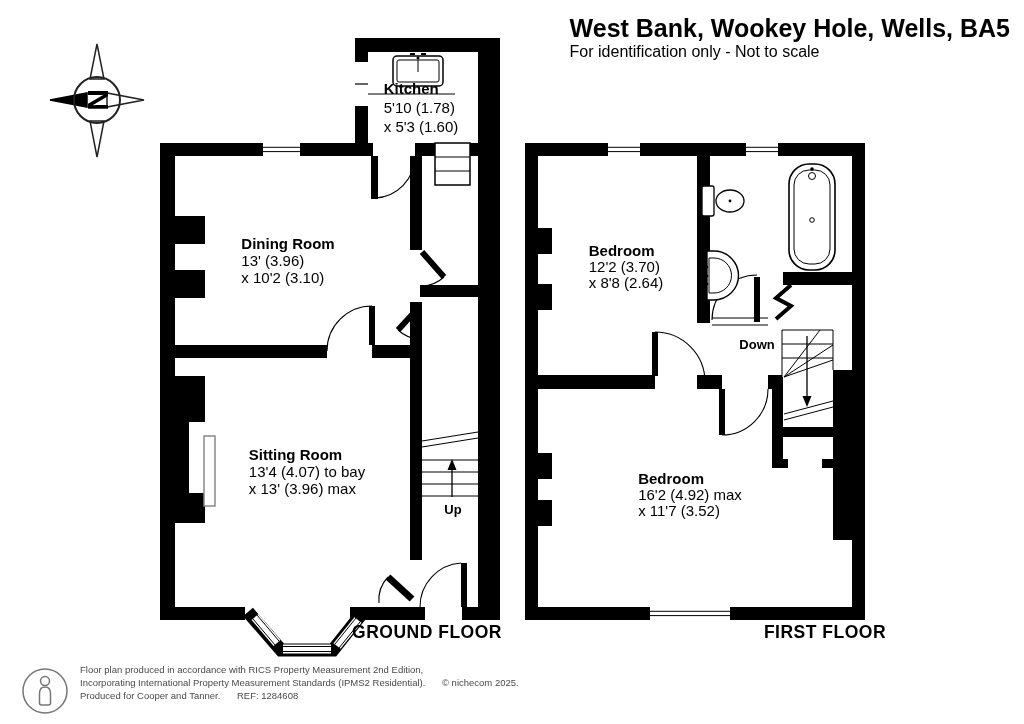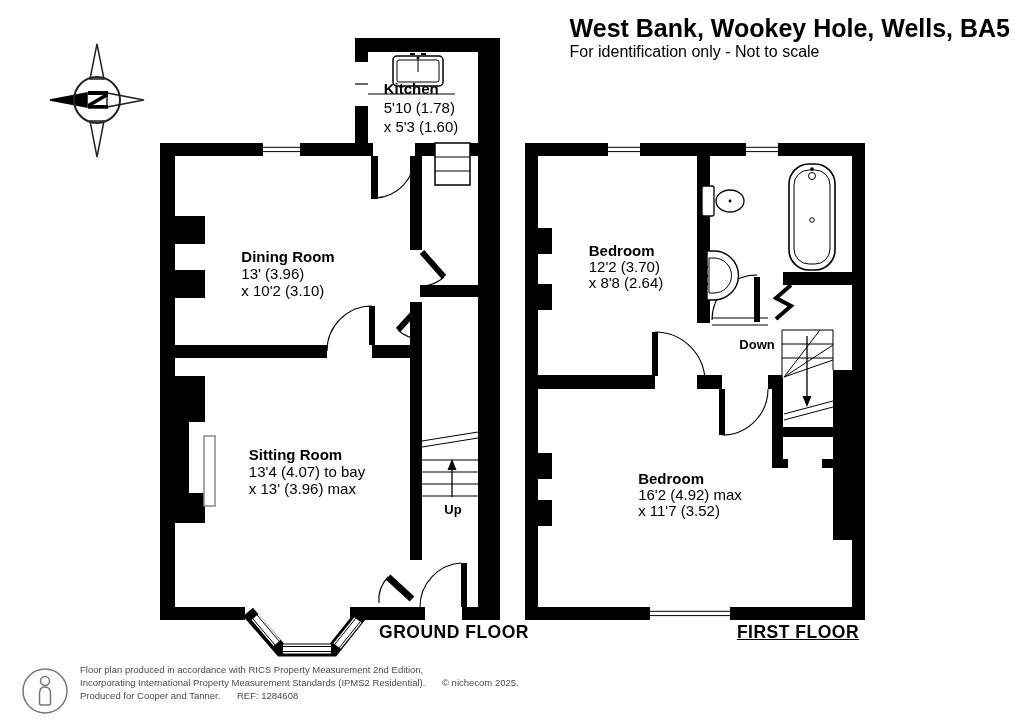--- a/index.html
+++ b/index.html
@@ -225,21 +225,21 @@
     <div class="t1">West Bank, Wookey Hole, Wells, BA5</div>
     <div class="t3">For identification only - Not to scale</div>
   </div>
 
   <div class="lbl kitchen-lbl" style="left:421px;top:79px;">
     <span class="rname">Kitchen</span>
     <span class="dim">5'10 (1.78)</span>
     <span class="dim">x 5'3 (1.60)</span>
   </div>
 
-  <div class="lbl" style="left:288px;top:235px;margin-top:13px;">
+  <div class="lbl" style="left:288px;top:235px;">
     <span class="rname">Dining Room</span>
     <span class="dim">13' (3.96)</span>
     <span class="dim">x 10'2 (3.10)</span>
   </div>
 
   <div class="lbl" style="left:307px;top:446px;">
     <span class="rname">Sitting Room</span>
     <span class="dim">13'4 (4.07) to bay</span>
     <span class="dim">x 13' (3.96) max</span>
   </div>
@@ -252,22 +252,22 @@
 
   <div class="lbl bed-lbl" style="left:690px;top:471px;">
     <span class="rname">Bedroom</span>
     <span class="dim">16'2 (4.92) max</span>
     <span class="dim">x 11'7 (3.52)</span>
   </div>
 
   <div class="dir-lbl" style="left:453px;top:502px;">Up</div>
   <div class="dir-lbl" style="left:757px;top:337px;">Down</div>
 
-  <div class="floor-name" style="left:454px;top:622px;text-align:center;">GROUND FLOOR</div>
-  <div class="floor-name" style="left:798px;top:622px;text-decoration:underline;">FIRST FLOOR</div>
+  <div class="floor-name" style="left:427px;top:622px;text-align:center;">GROUND FLOOR</div>
+  <div class="floor-name" style="left:825px;top:622px;">FIRST FLOOR</div>
 
   <div class="footer">
     <div>Floor plan produced in accordance with RICS Property Measurement 2nd Edition,</div>
     <div>
       <span>Incorporating International Property Measurement Standards (IPMS2 Residential).</span>
       <span class="gap">© nichecom 2025.</span>
     </div>
     <div>
       <span>Produced for Cooper and Tanner.</span>
       <span class="gap">REF:  1284608</span>

